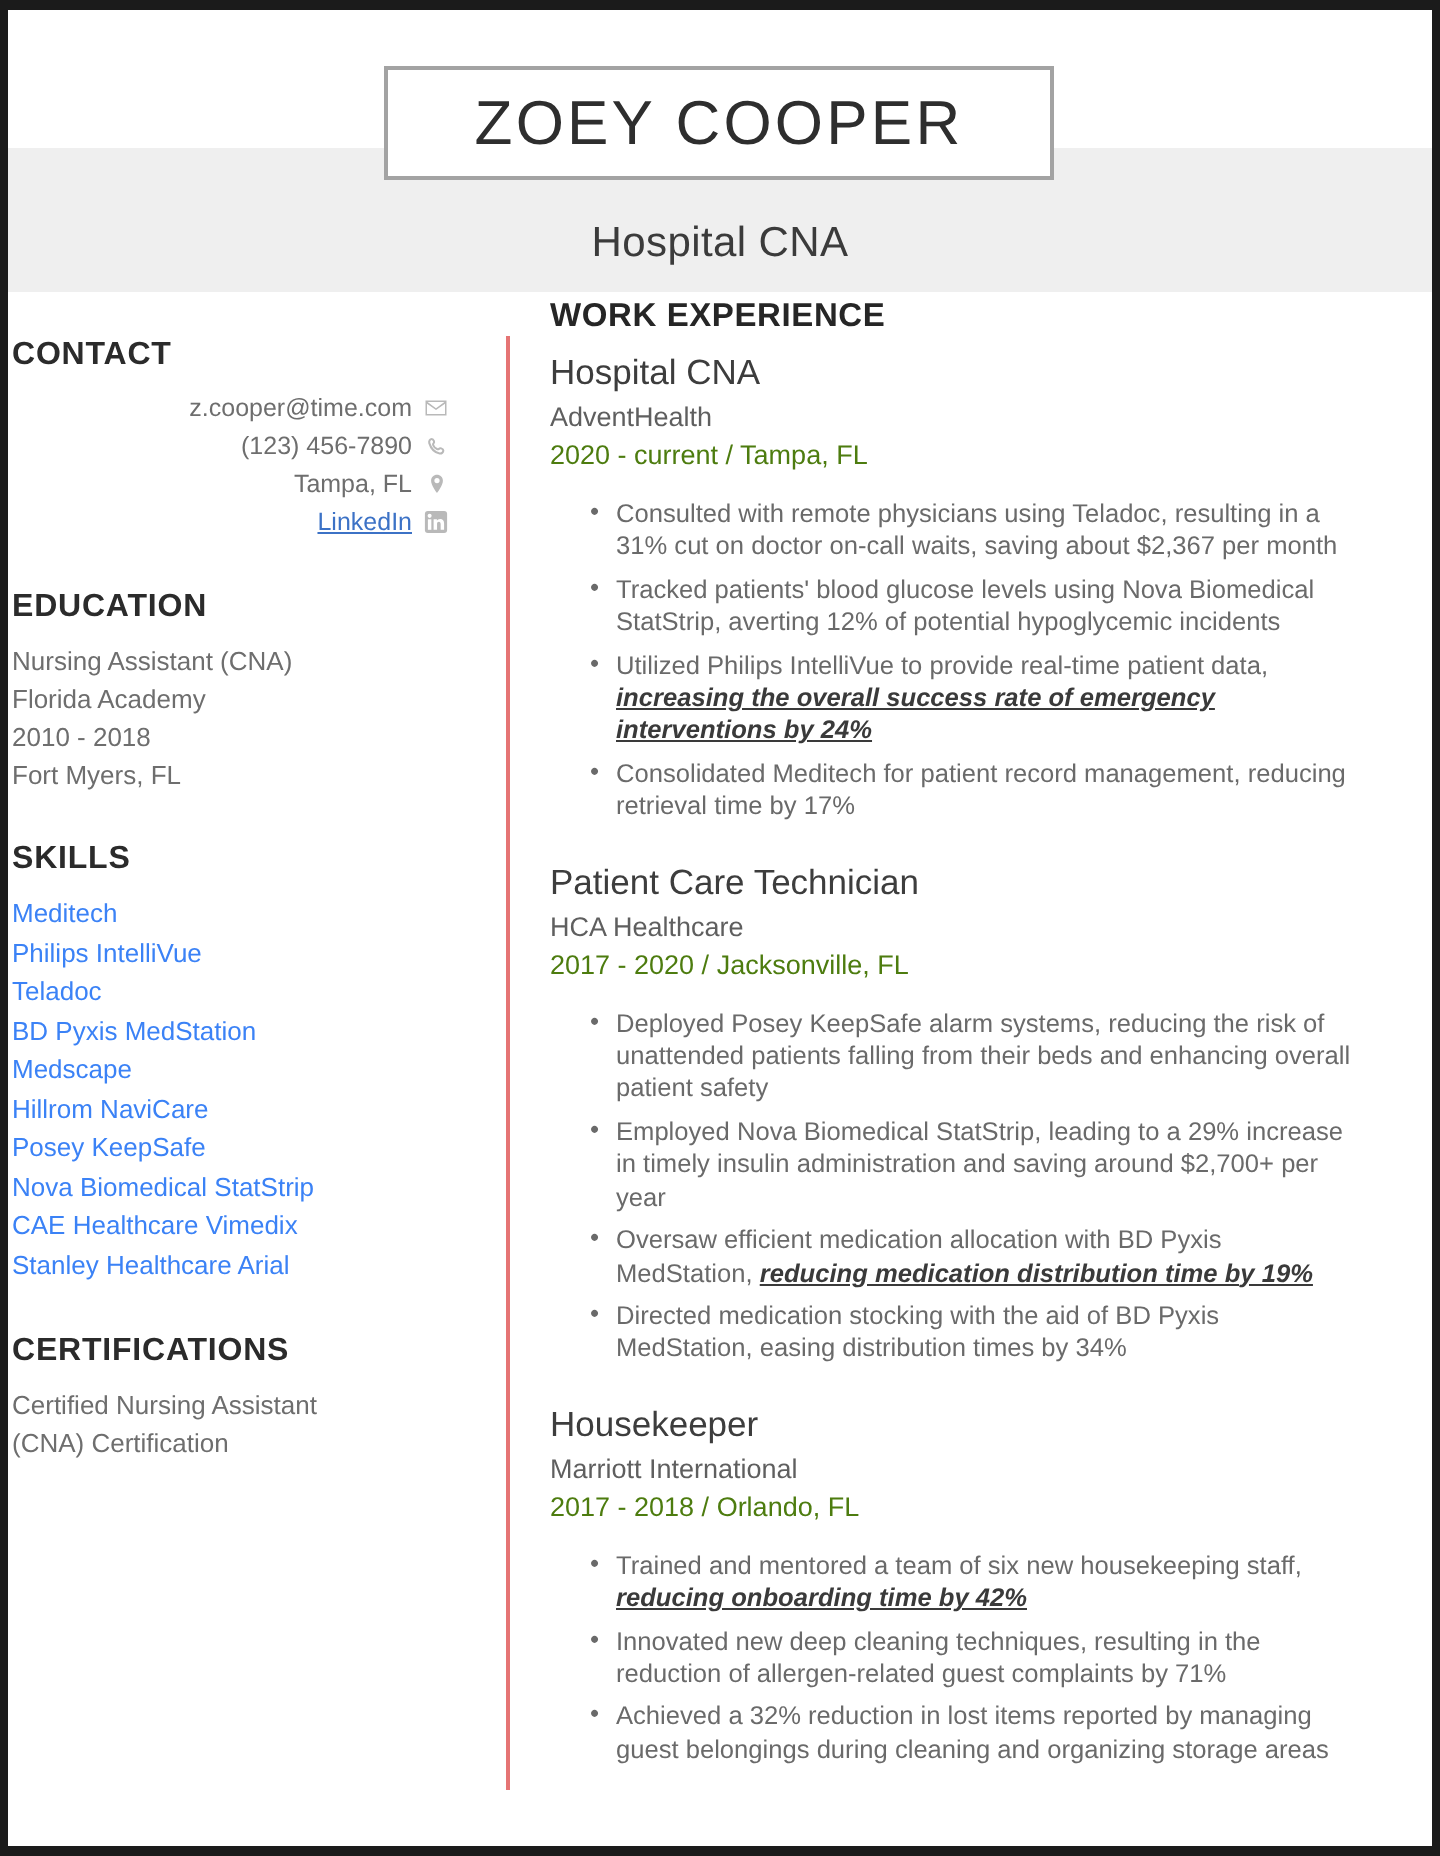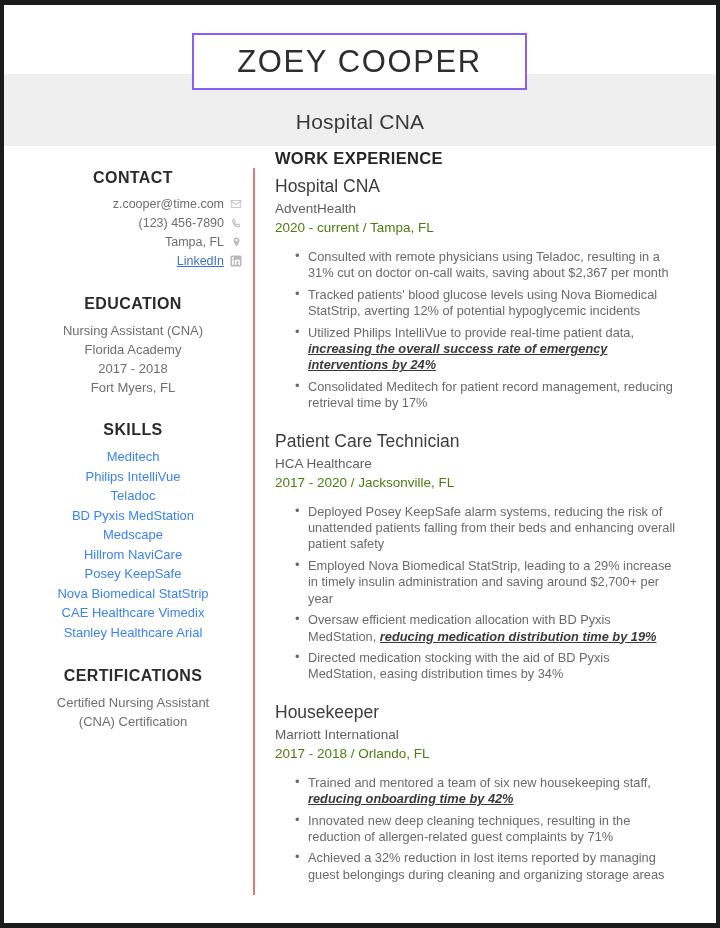--- a/index.html
+++ b/index.html
@@ -34,21 +34,21 @@
     height: 72px;
     background: #efefef;
   }
 
   .name-box {
     position: absolute;
     left: 188px;
     top: 28px;
     width: 335px;
     height: 57px;
-    border: 2px solid #8b5cf6;
+    border: 2px solid #a3a3a3;
     background: #ffffff;
     box-sizing: border-box;
     display: flex;
     align-items: center;
     justify-content: center;
     z-index: 3;
   }
   .name-text {
     font-size: 31px;
     letter-spacing: 1.6px;
@@ -83,24 +83,24 @@
     top: 163px;
     width: 2px;
     height: 727px;
     background: #e05c5c;
     opacity: .85;
     z-index: 1;
   }
 
   .left-col {
     position: absolute;
-    left: 20px;
+    left: 2px;
     top: 160px;
     width: 218px;
-    text-align: center;
+    text-align: left;
     color: #6b6b6b;
   }
 
   .right-col {
     position: absolute;
     left: 271px;
     top: 144px;
     width: 418px;
     color: #5f5f5f;
   }
@@ -269,21 +269,21 @@
             </span>
           </div>
         </div>
     </div>
 
     <div class="sec-education">
       <div class="l-head">EDUCATION</div>
       <div id="education-list">
           <div class="l-line">Nursing Assistant (CNA)</div>
           <div class="l-line">Florida Academy</div>
-          <div class="l-line">2017 - 2018</div>
+          <div class="l-line">2010 - 2018</div>
           <div class="l-line">Fort Myers, FL</div>
         </div>
     </div>
 
     <div class="sec-skills">
       <div class="l-head">SKILLS</div>
       <div id="skills-list">
           <div class="skill-line">Meditech</div>
           <div class="skill-line">Philips IntelliVue</div>
           <div class="skill-line">Teladoc</div>

